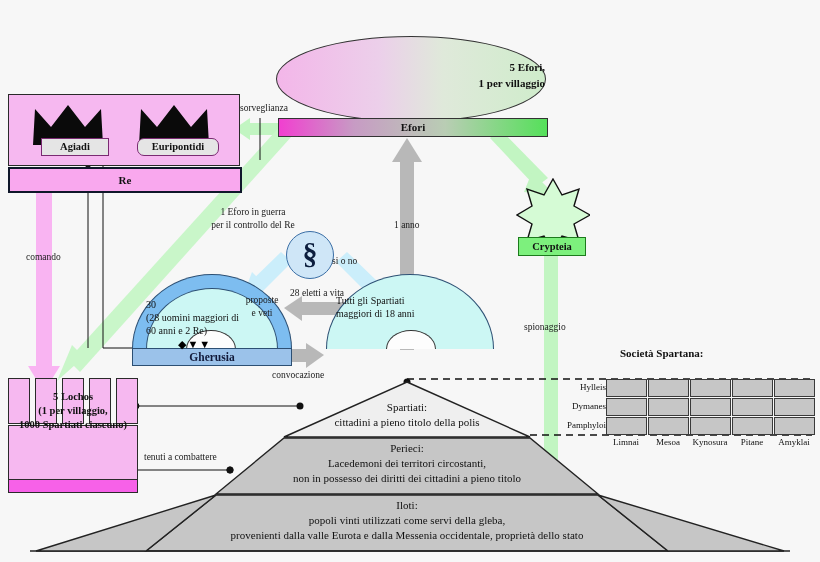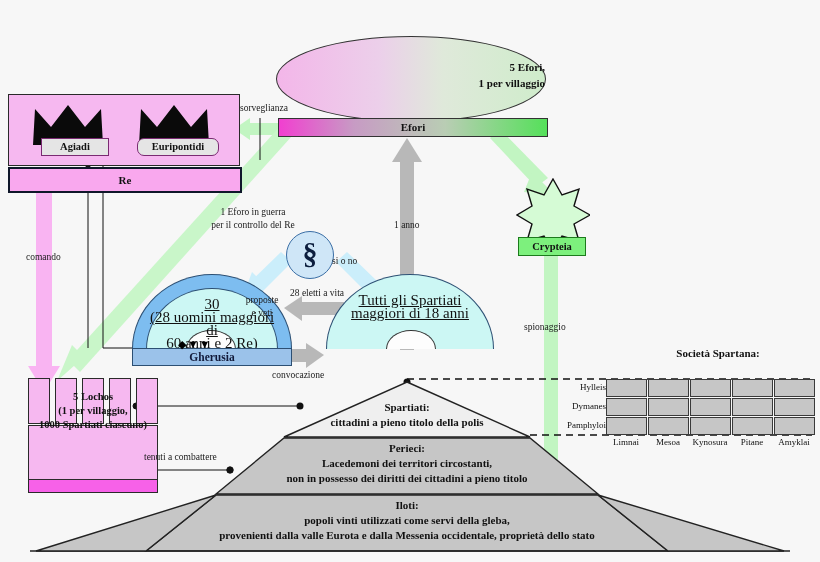--- a/index.html
+++ b/index.html
@@ -72,71 +72,71 @@
     position:absolute;
     border-radius:50% 50% 0 0 / 100% 100% 0 0;
     background:#ccf7f4;border:1px solid #2c4f73;border-bottom:none;
   }
   .dome-base{
     position:absolute;left:0;
     background:#9bc2ea;border:1px solid #2c4f73;
   }
   .dome-base span{display:block;text-align:center;font-weight:bold;font-size:11.5px;color:#121a3a;}
   .dome-text{
-    position:absolute;text-align:center;font-size:15px;line-height:13px;color:#111;text-decoration:underline;
+    position:absolute;text-align:left;font-size:10px;line-height:13px;color:#111;
   }
   .mini-semi{
     position:absolute;border-radius:50% 50% 0 0 / 100% 100% 0 0;
     border:1px solid #333;border-bottom:none;background:#fdfdfd;
   }
 
   
   #law-circle{
     position:absolute;left:286px;top:231px;width:46px;height:46px;border-radius:50%;
     background:#cfe6f7;border:1.5px solid #3a6ea5;
   }
   #law-circle span{
     display:block;text-align:center;line-height:44px;font-size:30px;font-weight:bold;
     color:#0c1d3d;font-family:"Liberation Serif",serif;
   }
 
   
-  #army{position:absolute;left:8px;top:378px;width:110px;height:125px;margin-left:20px;}
+  #army{position:absolute;left:8px;top:378px;width:110px;height:125px;}
   .lochos{
     position:absolute;top:0;width:20px;height:44px;
     background:#f6b8f0;border:1px solid #2a2a2a;
   }
   #army-body{
     position:absolute;left:0;top:47px;width:128px;height:54px;
     background:#f6b8f0;border:1px solid #2a2a2a;
   }
   #army-foot{
     position:absolute;left:0;top:101px;width:128px;height:12px;
     background:#f761e8;border:1px solid #2a2a2a;
   }
   #army-text{
     position:absolute;left:0;top:12px;width:130px;text-align:center;
     font-weight:bold;font-size:10.5px;line-height:14px;color:#111;
   }
 
   
   #society-title{
-    position:absolute;left:620px;top:346px;width:196px;text-align:center;
+    position:absolute;left:620px;top:346px;width:196px;
     font-weight:bold;font-size:11px;line-height:15px;color:#111;
   }
   #grid{position:absolute;left:606px;top:379px;}
   .gcell{
     position:absolute;width:39px;height:16px;
     background:#c6c6c6;border:1px solid #3a3a3a;
   }
   .rowlbl{position:absolute;width:56px;text-align:right;font-size:9px;color:#111;}
   .collbl{position:absolute;width:48px;text-align:center;font-size:9px;color:#111;}
 
   
-  .pyr-text{position:absolute;text-align:center;font-weight:bold;color:#111;}
+  .pyr-text{position:absolute;text-align:center;font-weight:normal;color:#111;}
 
   svg.overlay{position:absolute;left:0;top:0;width:820px;height:562px;pointer-events:none;}
 </style>
 </head>
 <body>
 
 <div id="stage">
 
   <svg class="overlay">
     <defs>

